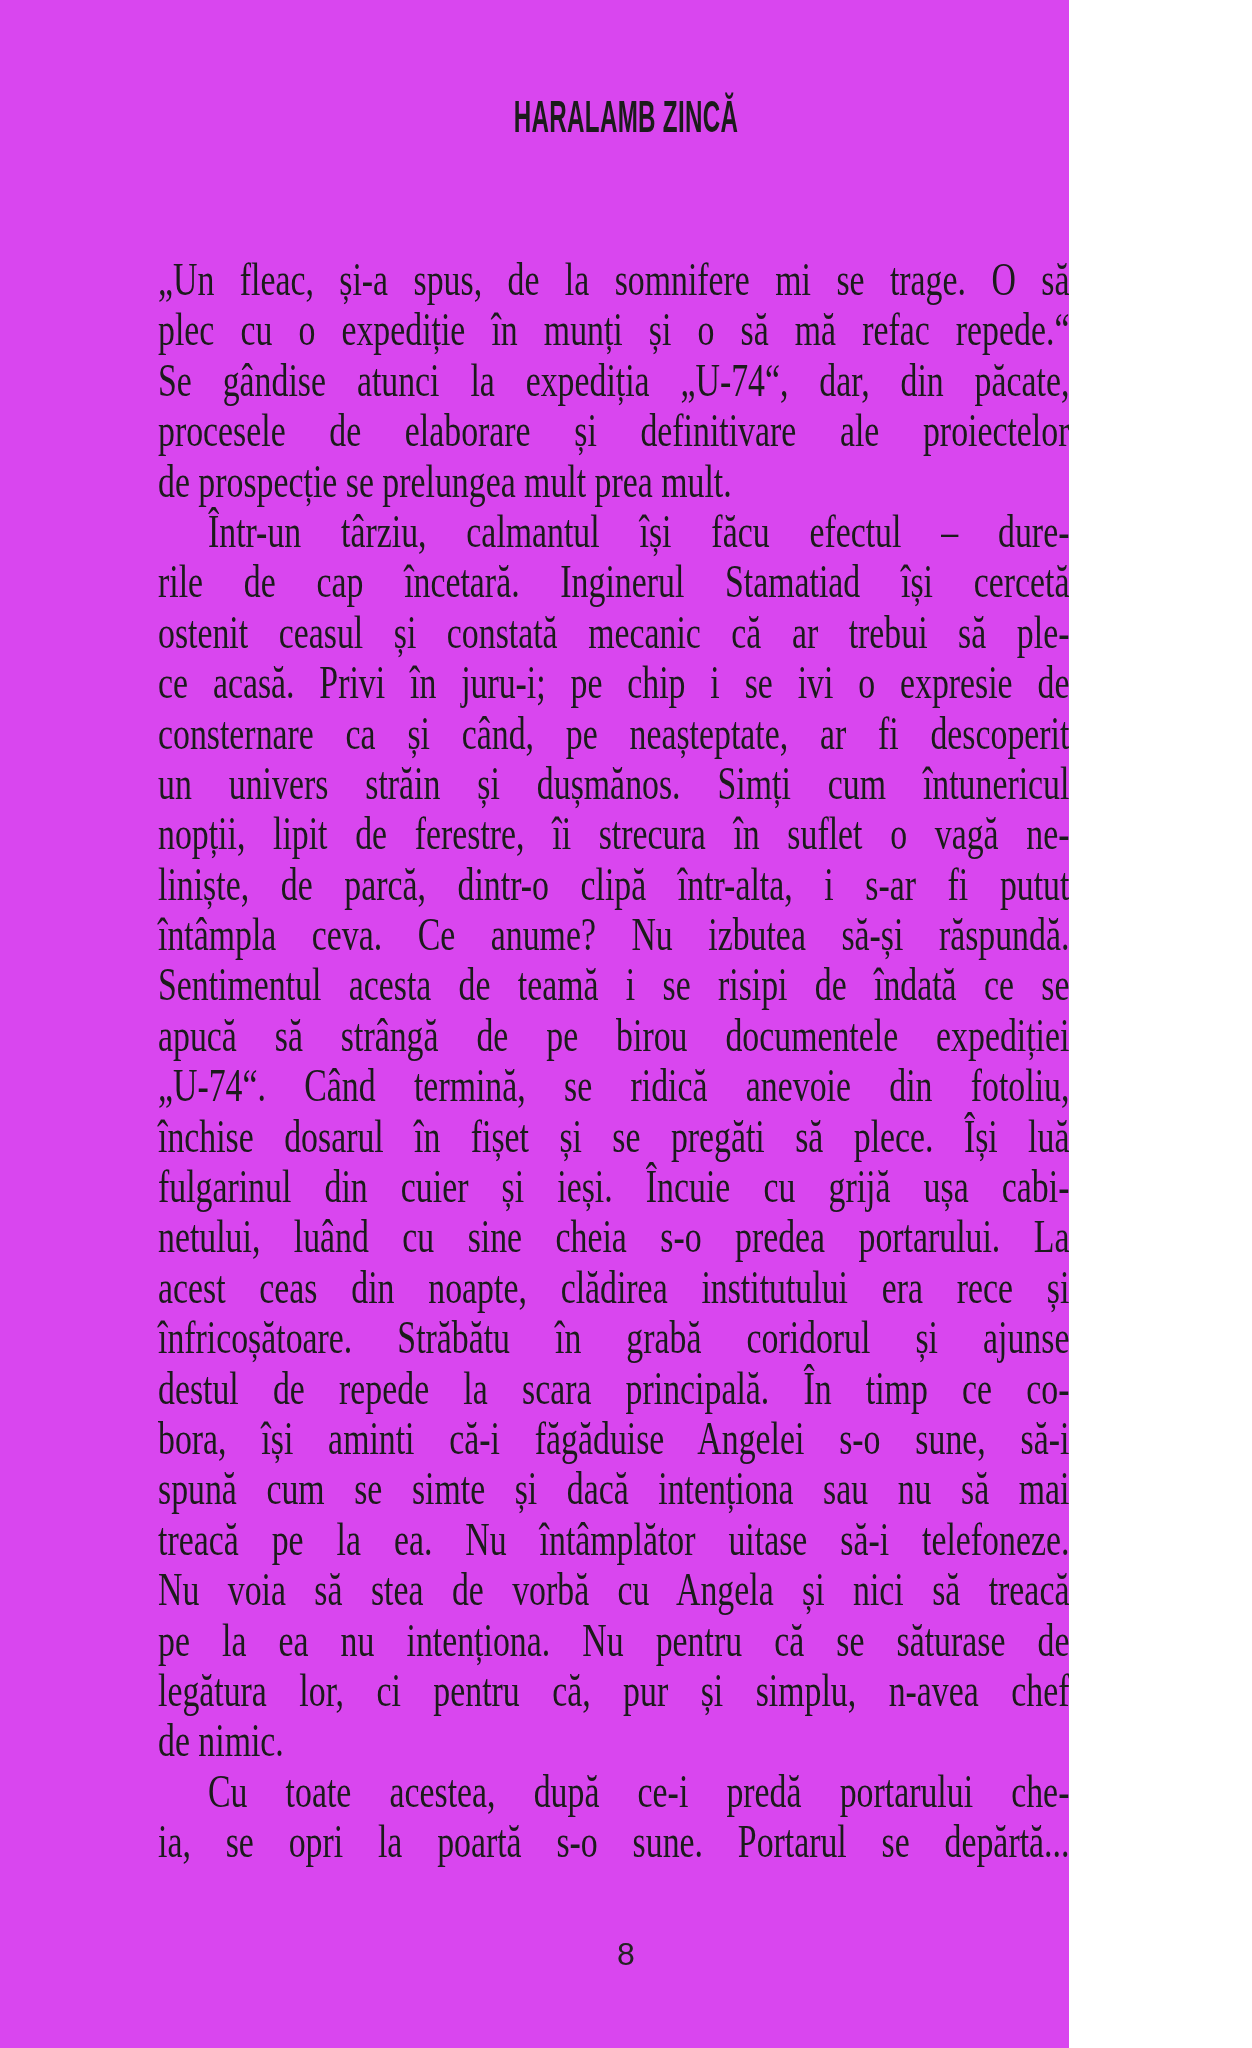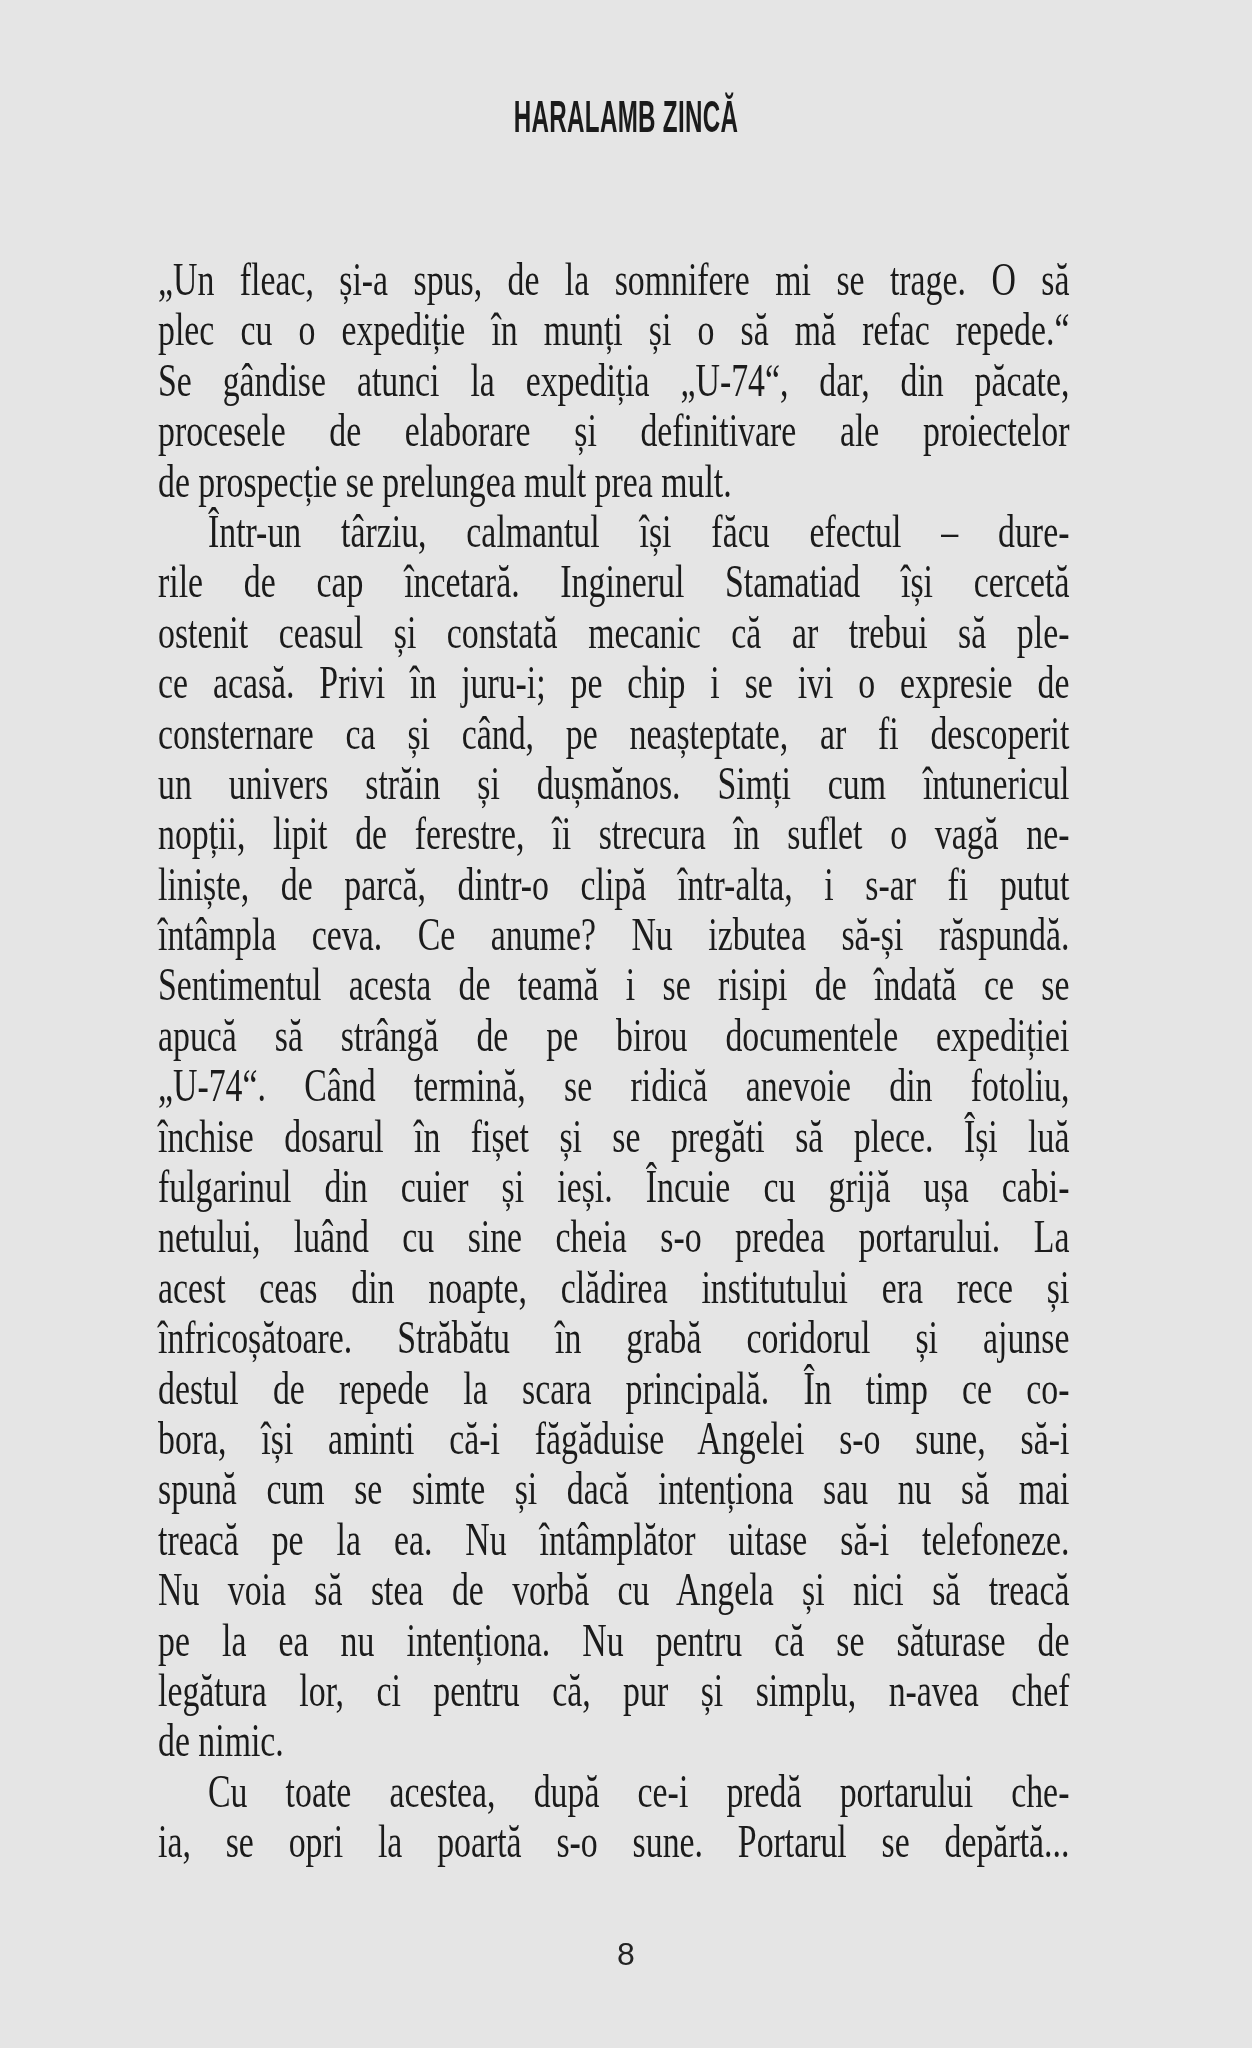--- a/index.html
+++ b/index.html
@@ -2,23 +2,23 @@
 <html><head>
 <meta charset="utf-8">
 <style>
   html, body {
     margin: 0;
     padding: 0;
     background: #ffffff;
   }
   .page {
     position: relative;
-    width: 1252px;
+    width: 1069px;
     height: 2048px;
-    background: #e5e5e5;
+    background: #d946ef;
     overflow: hidden;
     font-family: "Liberation Serif", "DejaVu Serif", serif;
   }
   .author-header {
     position: absolute;
     top: 95px;
     left: 0;
     width: 1252px;
     text-align: center;
     font-family: "Liberation Sans", "DejaVu Sans", sans-serif;

